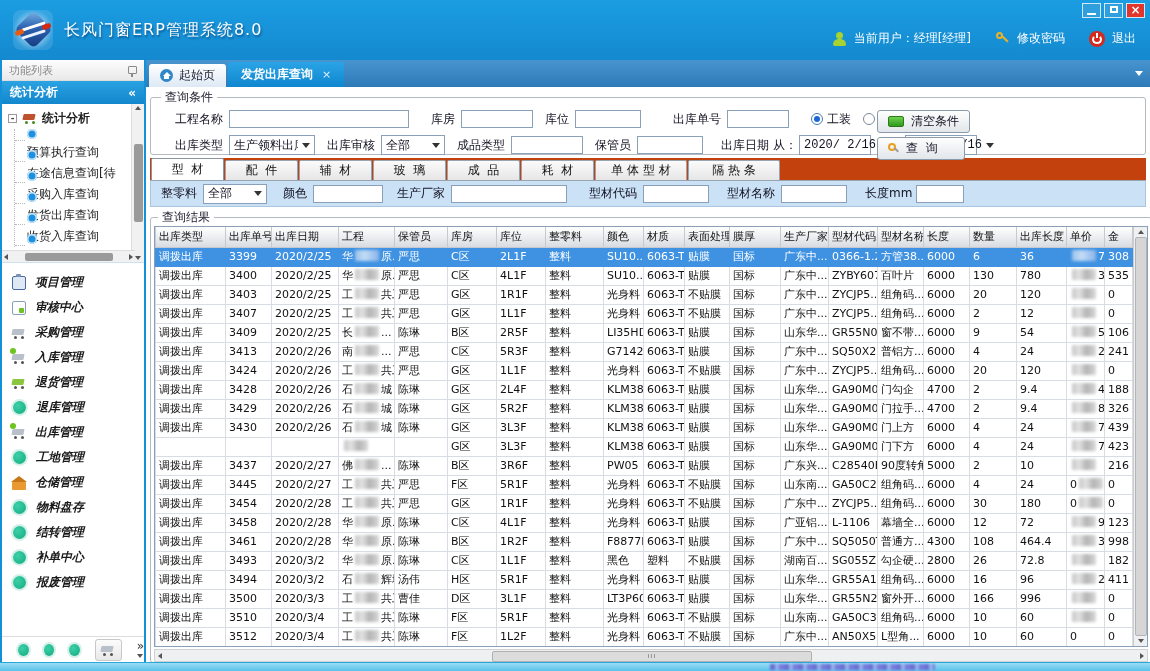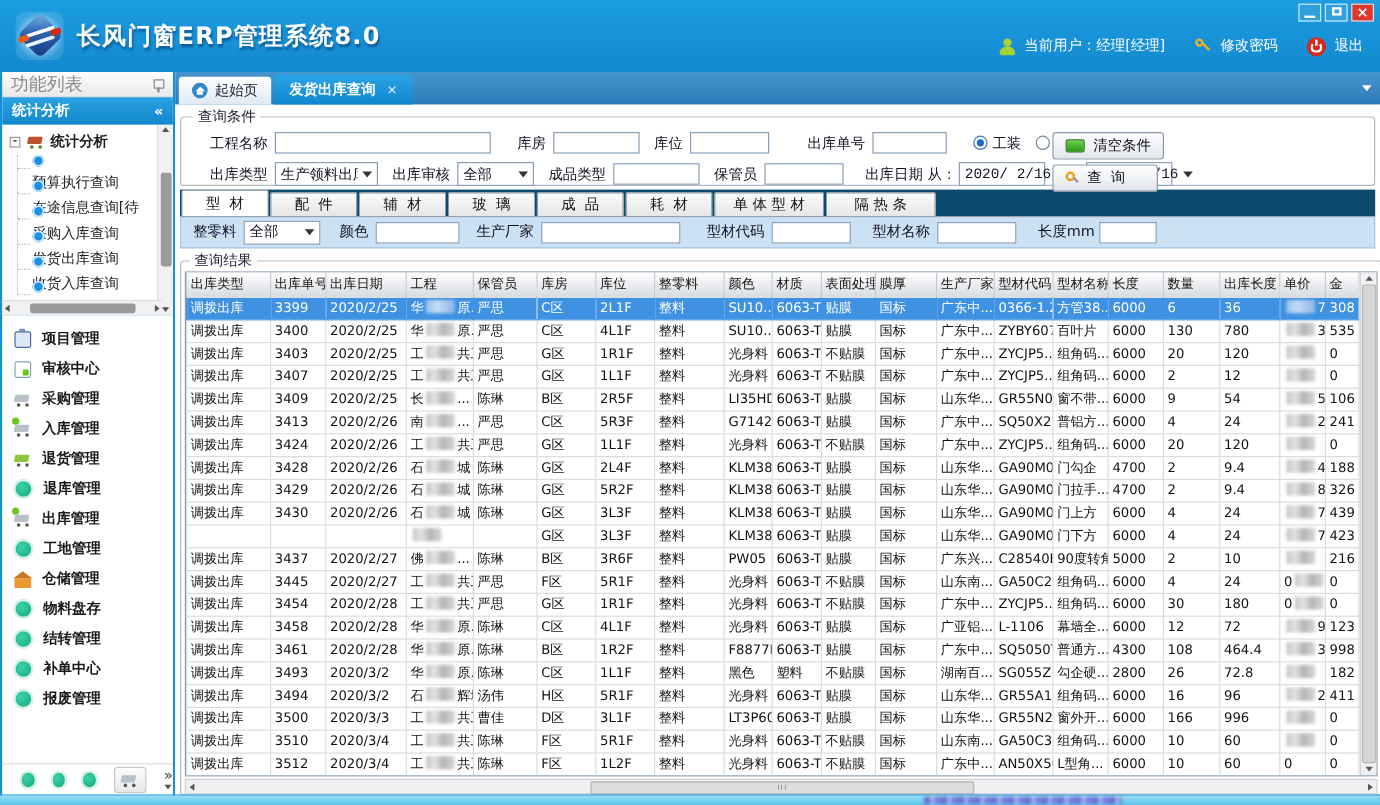--- a/index.html
+++ b/index.html
@@ -14,39 +14,39 @@
   .win-btn .box{display:block;width:8px;height:7px;border:2px solid #fff;margin:2px auto 0;box-sizing:border-box;}
   .win-btn.close{background:#e2352b;font-weight:bold;font-size:12px;line-height:12px;}
   .brand{display:flex;align-items:center;height:60px;padding-left:10px;}
   .logo{position:relative;width:46px;height:46px;margin-right:8px;}
   .logo-glow{position:absolute;inset:3px;border-radius:8px;background:radial-gradient(circle,rgba(255,255,255,.95),rgba(255,255,255,.12) 72%);}
   .logo-d{position:absolute;left:10px;top:9px;width:27px;height:27px;transform:rotate(45deg);border-radius:5px;background:linear-gradient(135deg,#7ab6e8 0%,#2c62b0 45%,#16397e 100%);}
   .logo .w1{position:absolute;left:11px;top:18px;width:25px;height:3px;background:#fff;border-radius:3px;transform:rotate(-18deg);}
   .logo .w2{position:absolute;left:11px;top:26px;width:25px;height:3px;background:#e8f3ff;border-radius:3px;transform:rotate(-18deg);}
   .logo .a1{position:absolute;left:5px;top:23px;width:9px;height:5px;background:#e85c10;border-radius:2px;transform:rotate(-18deg);}
   .logo .a2{position:absolute;right:5px;top:17px;width:9px;height:5px;background:#d82810;border-radius:2px;transform:rotate(-18deg);}
-  .title-text{color:#fff;font-size:20px;font-weight:bold;letter-spacing:1px;text-shadow:1px 2px 2px rgba(0,40,90,.5);}
+  .title-text{color:#fff;font-size:16px;font-weight:normal;letter-spacing:1px;text-shadow:1px 2px 2px rgba(0,40,90,.5);}
   .userbar{position:absolute;right:14px;top:30px;display:flex;align-items:center;gap:7px;color:#fff;font-size:12px;}
   .userbar .gap{width:10px;}
   .user-icon{width:15px;height:14px;position:relative;display:inline-block;}
   .user-icon::before{content:'';position:absolute;left:4px;top:0;width:7px;height:7px;border-radius:50%;background:#a6d32f;}
   .user-icon::after{content:'';position:absolute;left:1px;top:7px;width:13px;height:7px;border-radius:6px 6px 2px 2px;background:#a6d32f;}
   .key-icon{width:15px;height:15px;position:relative;display:inline-block;}
   .key-icon::before{content:'';position:absolute;left:1px;top:1px;width:7px;height:7px;border:2px solid #e8b32a;border-radius:50%;box-sizing:border-box;}
   .key-icon::after{content:'';position:absolute;left:6px;top:7px;width:8px;height:2px;background:#e8b32a;transform:rotate(45deg);box-shadow:3px 2px 0 -1px #e8b32a;}
   .power-icon{width:16px;height:16px;border-radius:50%;background:#d5291d;position:relative;display:inline-block;}
   .power-icon::before{content:'';position:absolute;left:7px;top:2px;width:2px;height:5px;background:#fff;}
   .power-icon::after{content:'';position:absolute;left:3px;top:4px;width:10px;height:9px;border:2px solid #fff;border-top-color:transparent;border-radius:50%;box-sizing:border-box;}
 
   
   .body-row{display:flex;height:603px;}
 
   
   .sidebar{width:146px;box-sizing:border-box;background:#fff;border-right:2px solid #1390d8;border-left:2px solid #1390d8;display:flex;flex-direction:column;}
-  .func-header{height:20px;background:linear-gradient(#fdfdfd,#e9e9e9);color:#8a8a8a;font-size:15px;display:flex;align-items:center;justify-content:space-between;padding:0 7px;border-bottom:1px solid #ddd;gap:32px;}
+  .func-header{height:20px;background:linear-gradient(#fdfdfd,#e9e9e9);color:#8a8a8a;font-size:11px;display:flex;align-items:center;justify-content:space-between;padding:0 7px;border-bottom:1px solid #ddd;gap:32px;}
   .pin-icon{display:inline-block;width:7px;height:6px;border:1.5px solid #8a8a8a;border-radius:1px;position:relative;}
   .pin-icon::after{content:'';position:absolute;left:2px;top:6px;width:2px;height:4px;background:#8a8a8a;}
   .section-header{height:23px;background:linear-gradient(#2ba2e2,#1287cd);color:#fff;font-size:12px;font-weight:bold;display:flex;align-items:center;justify-content:space-between;padding:0 8px;}
   .tree-panel{height:158px;background:#fff;border-bottom:1px solid #cfe0ef;position:relative;overflow:hidden;}
   .tree-root{display:flex;align-items:center;gap:5px;font-size:12px;font-weight:bold;color:#222;padding:6px 0 2px 6px;}
   .expander{width:9px;height:9px;border:1px solid #999;background:#fff;font-size:9px;line-height:7px;text-align:center;color:#444;box-sizing:border-box;}
   .cart-icon{position:relative;width:15px;height:13px;display:inline-block;}
   .cart-icon::before{content:'';position:absolute;left:1px;top:2px;width:12px;height:6px;background:#c0512f;border-radius:1px;transform:skewX(-12deg);}
   .cart-icon::after{content:'';position:absolute;left:3px;top:9px;width:3px;height:3px;border-radius:50%;background:#4a8a20;box-shadow:7px 0 0 #4a8a20;}
   .tree-items{margin-left:12px;border-left:1px dotted #b8b8b8;overflow:hidden;height:118px;}
@@ -55,21 +55,21 @@
   .dot-icon{width:10px;height:10px;border-radius:50%;background:#1e90e0;box-shadow:inset 0 0 0 1.5px #cfe8fa;flex:0 0 auto;}
   .tree-vscroll{position:absolute;right:0;top:0;width:13px;height:100%;background:#f1f1f1;border-left:1px solid #ddd;display:flex;flex-direction:column;align-items:center;justify-content:space-between;padding:2px 0;box-sizing:border-box;}
   .tree-vthumb{width:9px;height:78px;background:#9a9a9a;border-radius:2px;}
   .tree-hscroll{position:absolute;bottom:0;left:0;width:133px;height:12px;background:#f1f1f1;border-top:1px solid #ddd;display:flex;align-items:center;justify-content:space-between;padding:0 2px;box-sizing:border-box;}
   .tree-hthumb{width:88px;height:8px;background:#9a9a9a;border-radius:2px;}
   .tri{width:0;height:0;display:inline-block;}
   .tri.up{border-left:3px solid transparent;border-right:3px solid transparent;border-bottom:4px solid #555;}
   .tri.down{border-left:3px solid transparent;border-right:3px solid transparent;border-top:4px solid #555;}
   .tri.left{border-top:3px solid transparent;border-bottom:3px solid transparent;border-right:4px solid #555;}
   .tri.right{border-top:3px solid transparent;border-bottom:3px solid transparent;border-left:4px solid #555;}
-  .menu{flex:1;background:#fff;padding-top:7px;display:flex;flex-direction:column;overflow:hidden;}
+  .menu{flex:1;background:#fff;padding-top:7px;display:flex;flex-direction:column;overflow:hidden;font-style:italic;}
   .menu-item{display:flex;align-items:center;gap:9px;font-size:12px;font-weight:bold;color:#1a1a1a;height:25px;padding-left:10px;flex:0 0 auto;}
   .ico{width:14px;height:14px;display:inline-block;position:relative;flex:0 0 auto;box-sizing:border-box;}
   .ico i{display:none;}
   .ico-clipboard{background:#dfe8f5;border:1.5px solid #4a6a9a;border-radius:2px;}
   .ico-clipboard i{display:block;position:absolute;left:3px;top:-3px;width:5px;height:3px;background:#7a92b8;border-radius:1px;}
   .ico-clipboard2{background:#fff;border:1.5px solid #8aa0b8;border-radius:2px;}
   .ico-clipboard2 i{display:block;position:absolute;left:6px;top:6px;width:5px;height:5px;background:#6cc41e;border-radius:1px;}
   .ico-cart::before,.ico-cart-in::before,.ico-cart-return::before,.ico-cart-out::before{content:'';position:absolute;left:0;top:3px;width:12px;height:6px;background:#b9c0ca;transform:skewX(-12deg);border-radius:1px;}
   .ico-cart::after,.ico-cart-in::after,.ico-cart-return::after,.ico-cart-out::after{content:'';position:absolute;left:2px;top:10px;width:3px;height:3px;border-radius:50%;background:#555;box-shadow:7px 0 0 #555;}
   .ico-cart-return::before{background:#8cc63e;}
@@ -113,21 +113,21 @@
   .btn{position:absolute;height:23px;border:1px solid #8a9aaa;background:linear-gradient(#fefefe,#e2e6ea);border-radius:3px;display:flex;align-items:center;gap:7px;padding:0 10px;font-size:12px;color:#112;white-space:pre;box-sizing:border-box;}
   .btn-clear{left:726px;top:4px;}
   .btn-search{left:726px;top:31px;width:88px;}
   .clear-icon{width:14px;height:9px;background:linear-gradient(#6cd04c,#2f9a1e);border:1px solid #2a7a18;border-radius:2px;}
   .search-icon{width:11px;height:11px;position:relative;}
   .search-icon::before{content:'';position:absolute;left:0;top:0;width:8px;height:8px;border:2px solid #e8a020;border-radius:50%;box-sizing:border-box;}
   .search-icon::after{content:'';position:absolute;left:6px;top:6px;width:5px;height:2px;background:#9a9a9a;transform:rotate(45deg);}
 
   
   .matblock{margin:3px 4px 0 4px;flex:0 0 auto;}
-  .mat-tabs{display:flex;height:22px;align-items:flex-end;background:#0c4a6e;padding-left:1px;}
+  .mat-tabs{display:flex;height:22px;align-items:flex-end;background:#c2410c;padding-left:1px;}
   .mat-tab{width:73px;height:20px;border:1px solid #98a4b0;border-bottom:none;background:linear-gradient(#fbfbfb,#e6e6e6);font-size:12px;color:#111;display:flex;align-items:center;justify-content:center;white-space:pre;margin-right:1px;border-radius:2px 2px 0 0;box-sizing:border-box;}
   .mat-tab.active{background:#fff;height:22px;border-color:#8a96a2;}
   .mat-tab.wide{width:92px;}
   .subfilter{display:flex;align-items:center;height:25px;background:#cbe2f6;border:1px solid #a8c6e0;border-top:1px solid #98a4b0;font-size:12px;color:#112;padding-left:10px;}
 
   
   .resultsbox{margin:2px 4px 0 4px;flex:1;padding:0 3px 3px 3px;position:relative;overflow:hidden;}
   .grid-area{display:flex;height:419px;border:1px solid #8aa0b8;overflow:hidden;}
   .grid-scrollwrap{flex:1;overflow:hidden;}
   table.grid{border-collapse:collapse;table-layout:fixed;width:977px;font-size:11px;}

